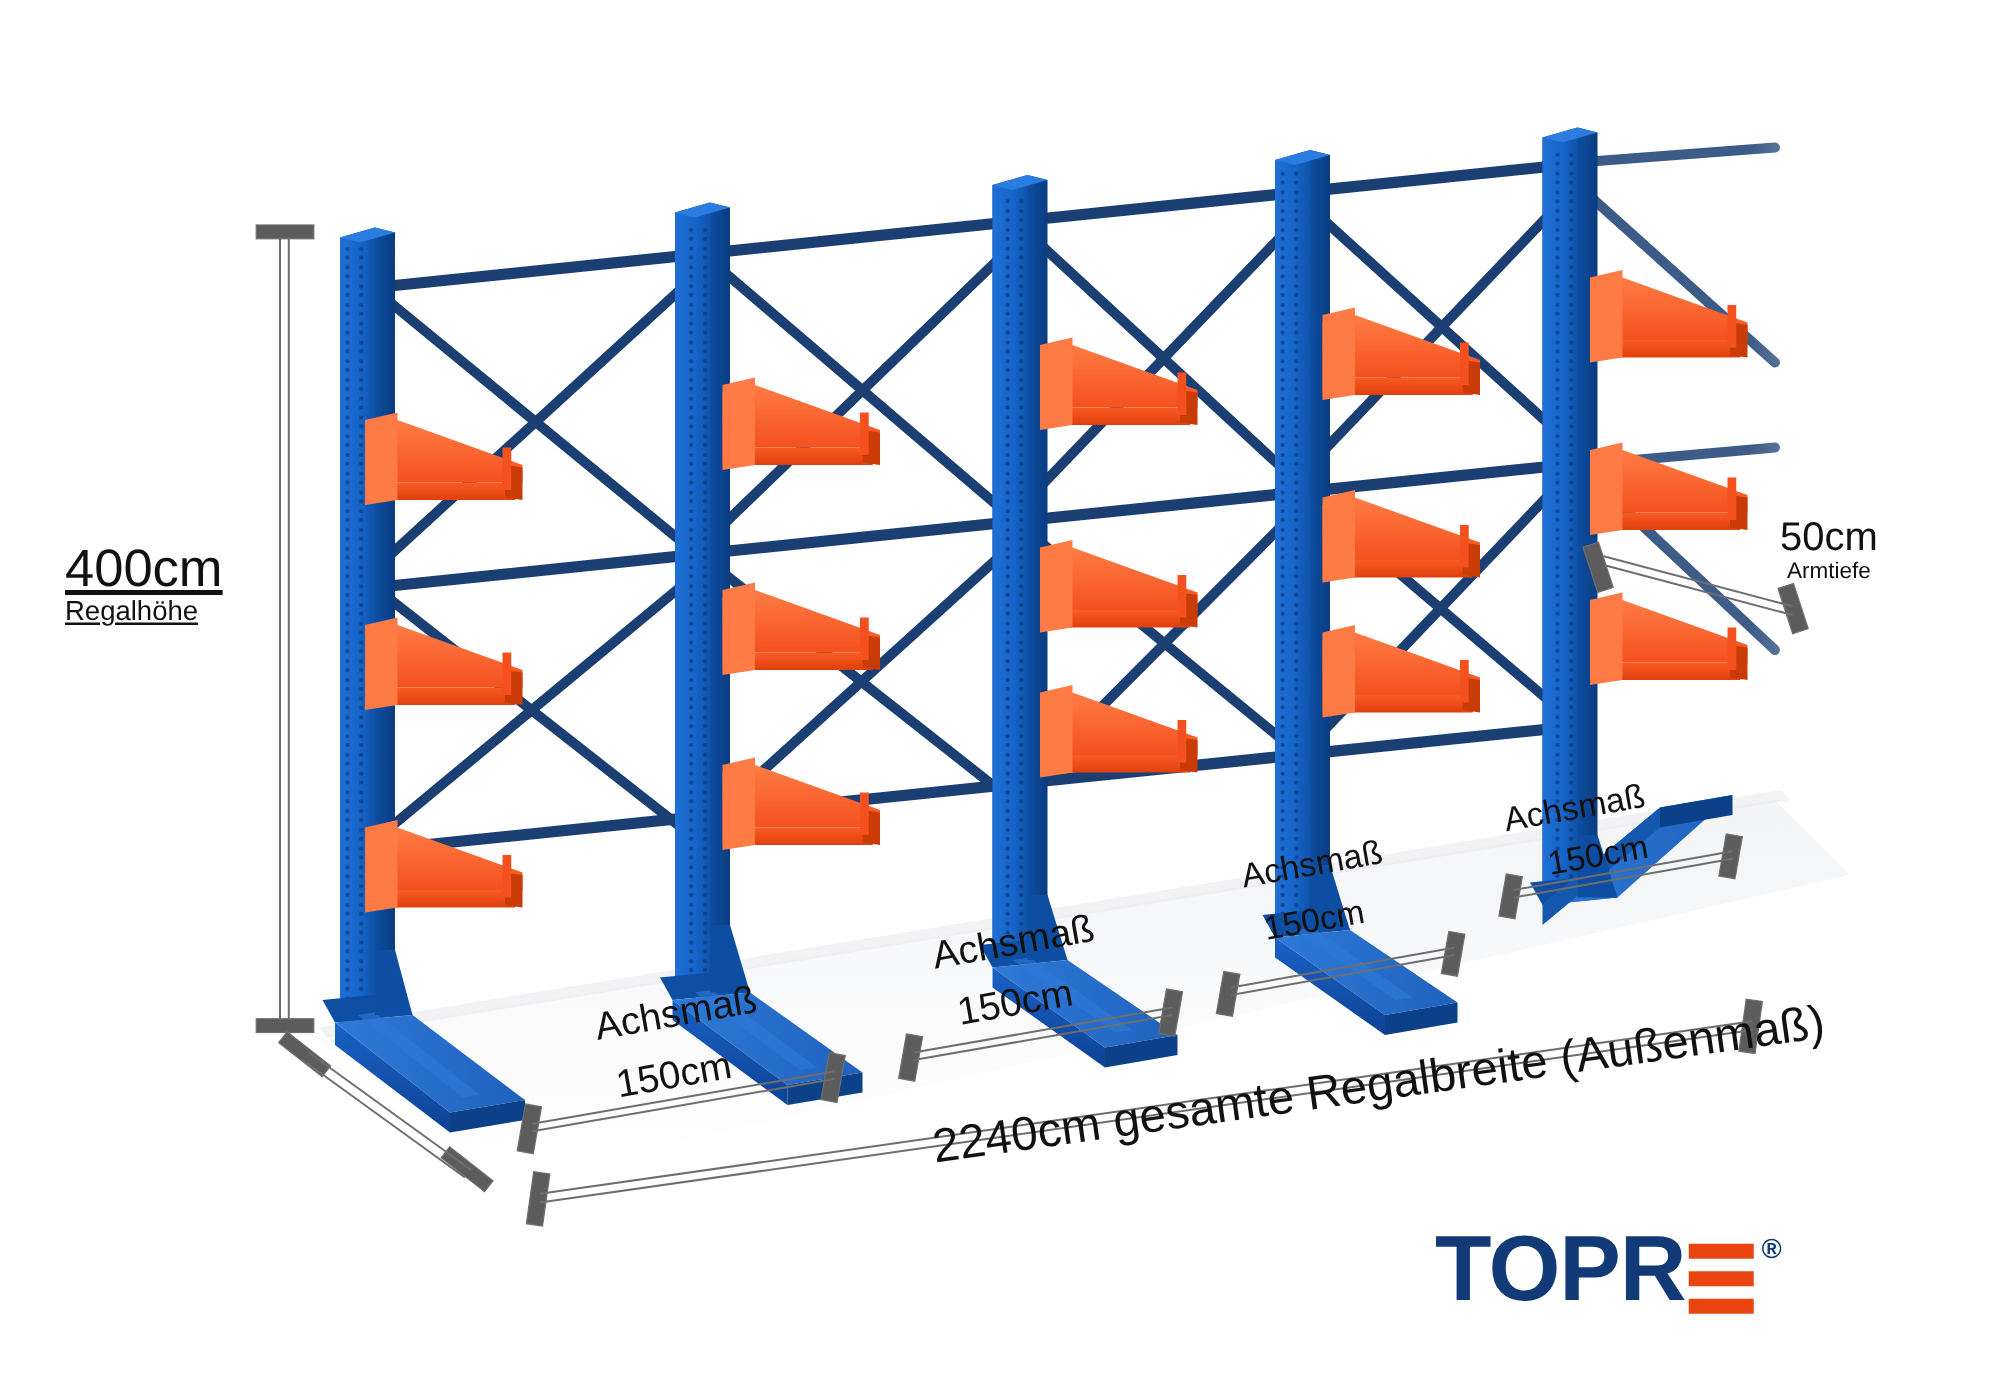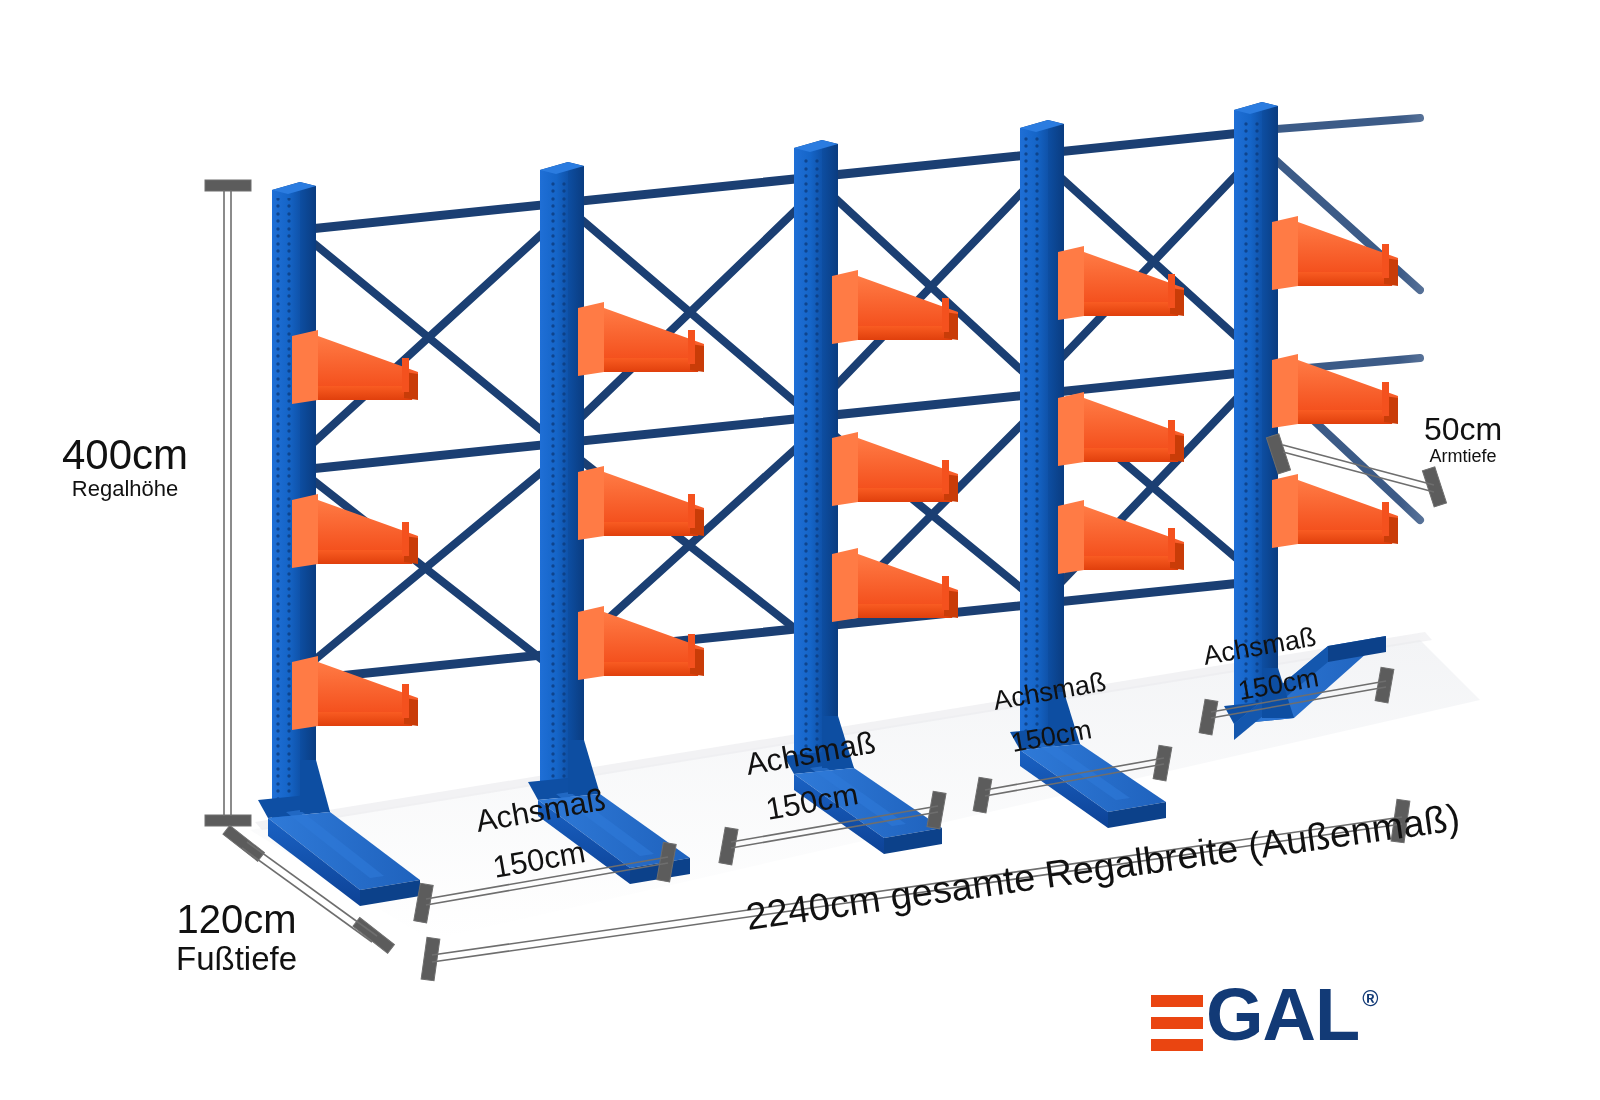--- a/index.html
+++ b/index.html
@@ -409,38 +409,34 @@
       <text class="dimtext dim-sm" transform="translate(995,710) rotate(-10)">Achsmaß</text>
       <text class="dimtext dim-sm" transform="translate(1013,752) rotate(-10)">150cm</text>
 
       <text class="dimtext dim-sm" transform="translate(1205,665) rotate(-10)">Achsmaß</text>
       <text class="dimtext dim-sm" transform="translate(1240,700) rotate(-10)">150cm</text>
 
       <text class="dimtext dim-lg" transform="translate(748,930) rotate(-8)">2240cm gesamte Regalbreite  (Außenmaß)</text>
     </g>
   </svg>
 
-  <div class="lbl" style="left:62px;top:432px;text-align:center;">
+  <div class="lbl" style="left:52px;top:432px;text-decoration:underline;">
     <span class="big" style="font-size:42px;">400cm</span>
     <span class="sub" style="font-size:22px;">Regalhöhe</span>
   </div>
 
-  <div class="lbl" style="left:176px;top:898px;text-align:center;">
-    <span class="big" style="font-size:40px;">120cm</span>
-    <span class="sub" style="font-size:33px;">Fußtiefe</span>
-  </div>
 
   <div class="lbl" style="left:1424px;top:412px;text-align:center;">
     <span class="big" style="font-size:32px;">50cm</span>
     <span class="sub" style="font-size:18px;">Armtiefe</span>
   </div>
 
   <div id="logo">
+    <span class="word">TOPR</span>
     <span class="ebars">
         <i></i>
         <i></i>
         <i></i>
       </span>
-    <span class="word">GAL</span>
     <span class="reg">®</span>
   </div>
 
 </div>
 
 </body></html>

